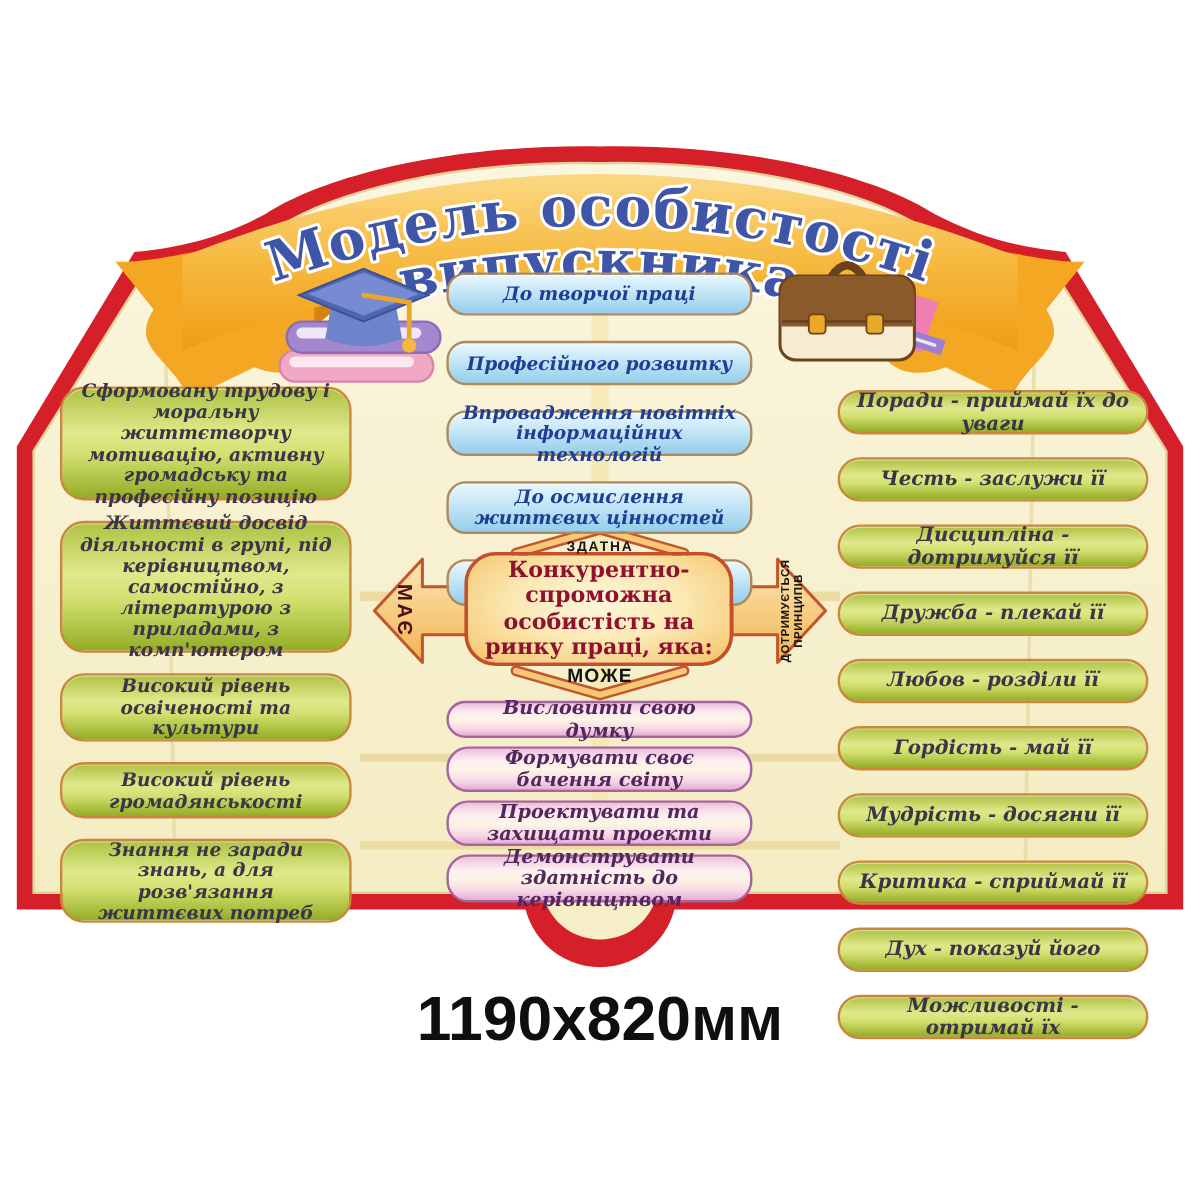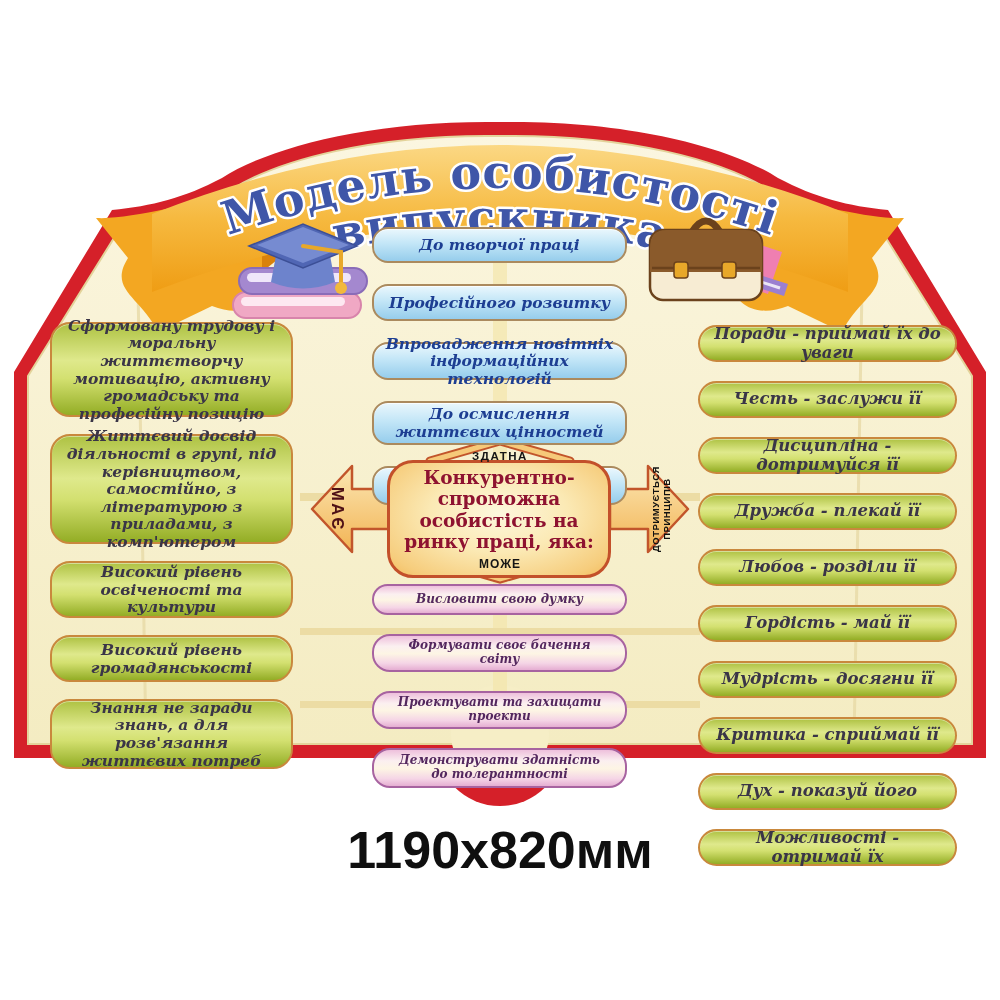--- a/index.html
+++ b/index.html
@@ -15,30 +15,30 @@
   .box.green{background:linear-gradient(180deg,#aec243 0%,#dfe98c 40%,#d3e070 60%,#93ad25 100%);
              border:2px solid #c9883d;color:#3a3547;border-radius:20px;
              box-shadow:inset 0 1px 0 rgba(255,255,255,.45);}
   .box.blue{background:linear-gradient(180deg,#eaf7fd 0%,#c3e6f7 45%,#96cdec 100%);
             border:2px solid #ab8a5e;color:#1d3e92;border-radius:16px;
             box-shadow:inset 0 1px 0 rgba(255,255,255,.7);}
   .box.pink{background:linear-gradient(180deg,#eec0dc 0%,#fbeff0 30%,#fdf5e4 52%,#f5d5e6 80%,#e5aed2 100%);
             border:2px solid #a763a0;color:#53275e;border-radius:18px;padding:2px 16px;}
   .col-left{left:50px;top:322px;width:243px;gap:17px;font-size:15.5px;}
   .col-blue{left:372px;top:227px;width:255px;gap:21px;font-size:15.5px;}
-  .col-pink{left:372px;top:584px;width:255px;gap:19px;font-size:12px;}
+  .col-pink{left:372px;top:584px;width:255px;gap:7px;font-size:16px;}
   .col-right{left:698px;top:325px;width:259px;gap:19px;font-size:16.5px;}
-  .center-box{position:absolute;left:387px;top:460px;width:224px;height:118px;box-sizing:border-box;
-    border:3px solid #c3502a;border-radius:26px;display:flex;align-items:flex-start;justify-content:center;
+  .center-box{position:absolute;left:387px;top:460px;width:224px;height:95px;box-sizing:border-box;
+    border:3px solid #c3502a;border-radius:26px;display:flex;align-items:center;justify-content:center;
     text-align:center;padding:4px 10px;font-weight:bold;font-size:18.5px;line-height:1.15;color:#8e1230;
     background:radial-gradient(ellipse at 50% 45%,#fdf7dd 0%,#fbe9b4 45%,#f6cd7d 85%,#f3bd5f 100%);}
   .hlabel{position:absolute;transform:translate(-50%,-50%);font-family:"Liberation Sans",sans-serif;
           font-weight:bold;color:#151515;white-space:nowrap;}
   .lbl-top{left:500px;top:456px;font-size:11.5px;letter-spacing:1.5px;}
-  .lbl-bottom{left:500px;top:564px;font-size:12px;letter-spacing:1px;}
+  .lbl-bottom{left:500px;top:564px;font-size:16px;letter-spacing:1px;}
   .lbl-left{left:337px;top:509px;transform:translate(-50%,-50%) rotate(90deg);
             font-size:17px;letter-spacing:2px;color:#4e1016;}
   .lbl-right{left:661px;top:509px;transform:translate(-50%,-50%) rotate(-90deg);
              font-size:9.5px;line-height:1.2;text-align:center;width:120px;white-space:normal;
              letter-spacing:.5px;color:#111;}
   .caption{position:absolute;left:0;top:820px;width:1000px;text-align:center;
            font-family:"Liberation Sans",sans-serif;font-weight:bold;font-size:52px;color:#0f0f0f;}
 </style>
 </head>
 <body>
@@ -162,21 +162,21 @@
     <div class="box pink" style="height:31px">
         <span>Висловити свою думку</span>
       </div>
     <div class="box pink" style="height:38px">
         <span>Формувати своє бачення світу</span>
       </div>
     <div class="box pink" style="height:38px">
         <span>Проектувати та захищати проекти</span>
       </div>
     <div class="box pink" style="height:40px">
-        <span>Демонструвати здатність до толерантності</span>
+        <span>Демонструвати здатність до керівництвом</span>
       </div>
   </div>
 
   <div class="col col-right">
     <div class="box green" style="height:37px">
         <span>Поради - приймай їх до уваги</span>
       </div>
     <div class="box green" style="height:37px">
         <span>Честь - заслужи її</span>
       </div>

